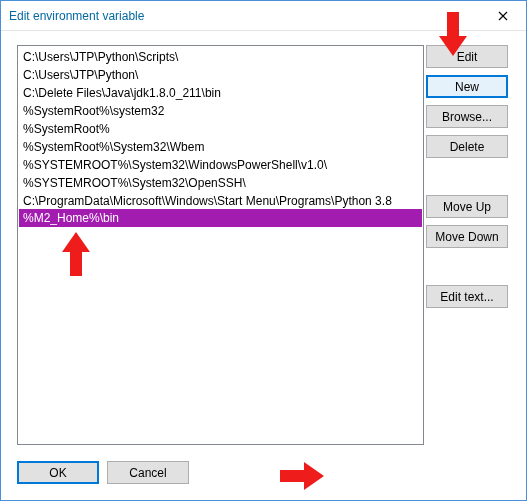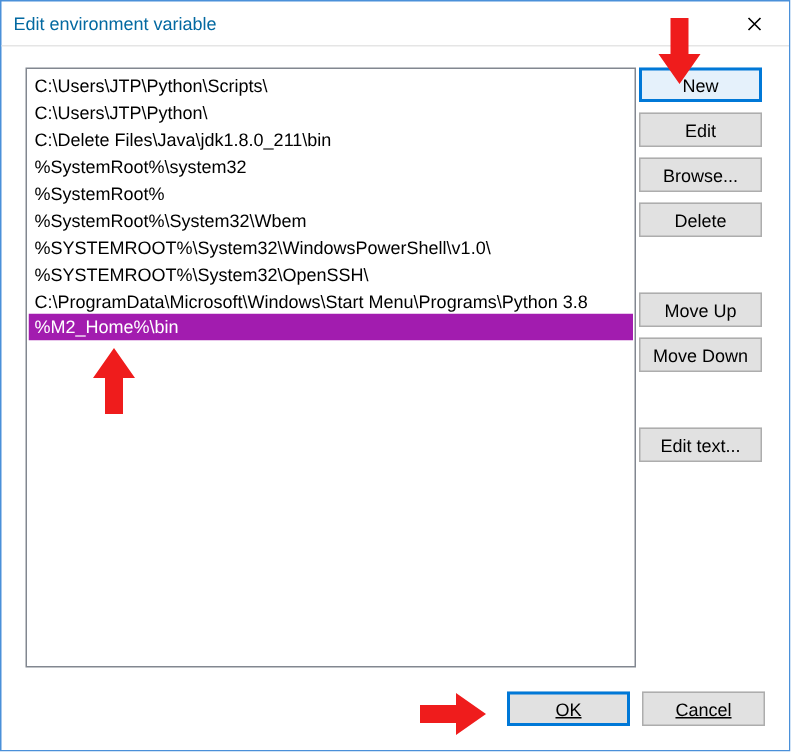--- a/index.html
+++ b/index.html
@@ -96,24 +96,22 @@
     background: #e5f1fb;
     height: 23px;
   }
   .btn.default {
     border: 2px solid #0078d7;
     background: #e1e1e1;
   }
   .gap-small { height: 30px; }
   .footer {
     display: flex;
-    justify-content: flex-end;
     gap: 8px;
     padding-top: 14px;
-    text-decoration: underline;
   }
   .footer .btn { width: 82px; margin-bottom: 0; }
   
   .arrow {
     position: absolute;
     pointer-events: none;
   }
 </style>
 </head>
 <body>
@@ -137,22 +135,22 @@
         <div class="listitem">%SystemRoot%</div>
         <div class="listitem">%SystemRoot%\System32\Wbem</div>
         <div class="listitem">%SYSTEMROOT%\System32\WindowsPowerShell\v1.0\</div>
         <div class="listitem">%SYSTEMROOT%\System32\OpenSSH\</div>
         <div class="listitem">C:\ProgramData\Microsoft\Windows\Start Menu\Programs\Python 3.8</div>
         <div class="listitem editing">
           <input type="text" value="%M2_Home%\bin" style="">
         </div>
       </div>
       <div class="sidebtns">
+        <button class="btn">Edit</button>
         <button class="btn highlight">New</button>
-        <button class="btn">Edit</button>
         <button class="btn">Browse...</button>
         <button class="btn">Delete</button>
         <div class="gap-small"></div>
         <button class="btn">Move Up</button>
         <button class="btn">Move Down</button>
         <div class="gap-small"></div>
         <button class="btn">Edit text...</button>
       </div>
     </div>
     <div class="footer">

